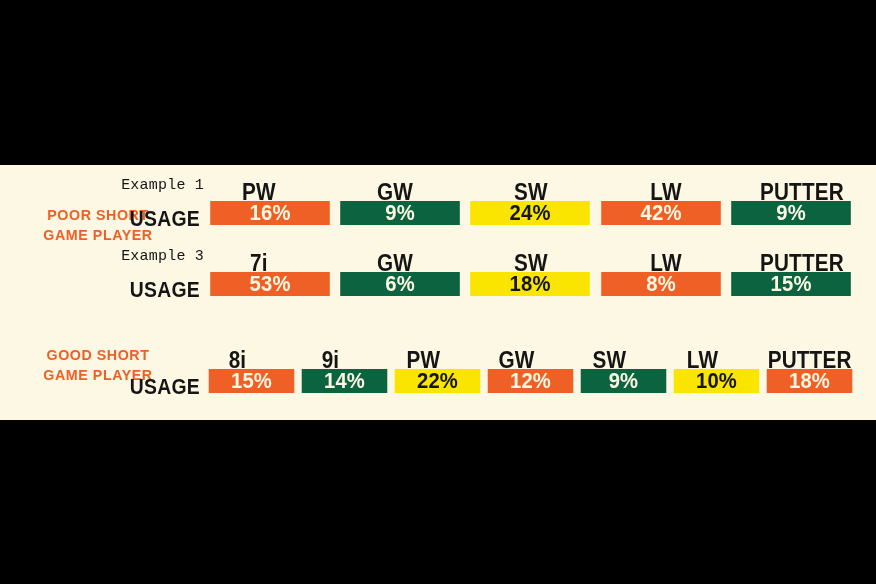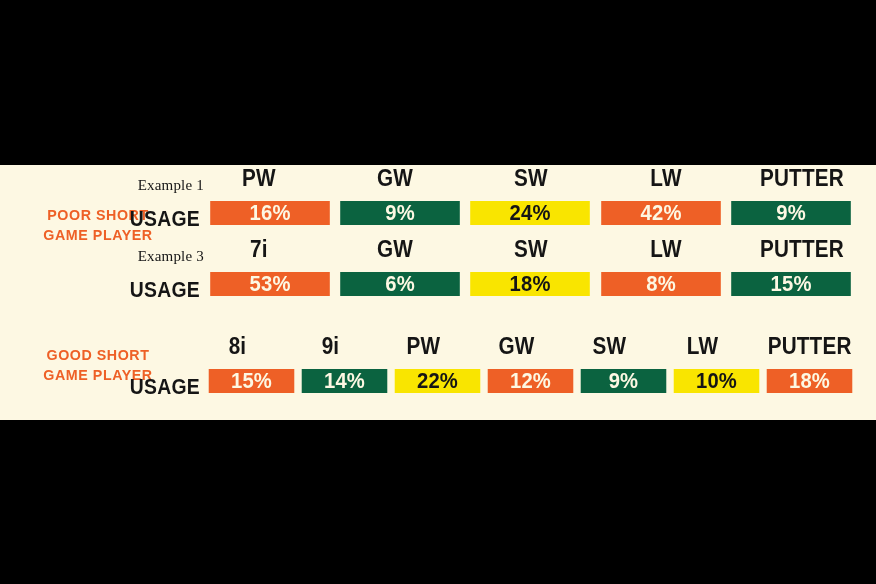--- a/index.html
+++ b/index.html
@@ -64,21 +64,21 @@
     width: 876px;
     height: 76px;
   }
 
   .ex-caption {
     position: absolute;
     left: 0px;
     top: 12px;
     width: 204px;
     text-align: right;
-    font-family: Liberation Serif, serif;
+    font-family: Liberation Mono, monospace;
     font-size: 15px;
     color: #151515;
     letter-spacing: 0.2px;
   }
 
   .usage-label {
     position: absolute;
     left: 0px;
     top: 41px;
     width: 200px;
@@ -89,21 +89,21 @@
     color: #151515;
     letter-spacing: 0.3px;
     transform: scaleX(0.88);
     transform-origin: right center;
   }
 
   
   .clubrow {
     position: absolute;
     left: 205px;
-    top: 0;
+    top: 14px;
     width: 651px;
     display: flex;
     gap: 28px;
   }
   .club {
     flex: 1 1 0;
     text-align: center;
     font-family: "Liberation Sans Narrow", "Liberation Sans", sans-serif;
     font-weight: bold;
     font-size: 23px;

